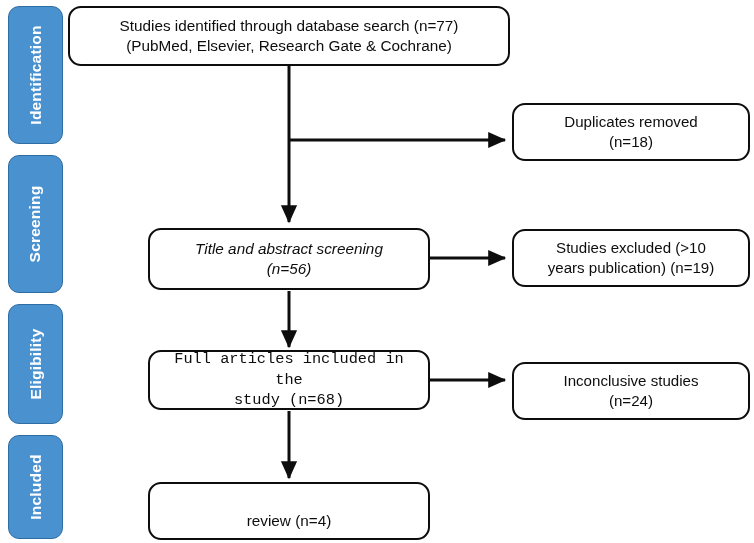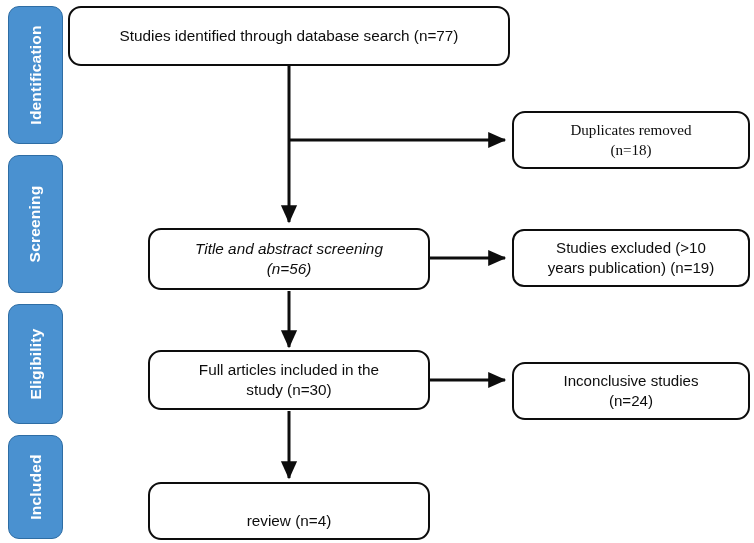--- a/index.html
+++ b/index.html
@@ -101,52 +101,53 @@
     <span class="stage-band-label">Eligibility</span>
   </div>
 
   <div class="stage-band" style="left:8px; top:435px; width:55px; height:104px;">
     <span class="stage-band-label">Included</span>
   </div>
 
   <div class="flow-box" style="left:68px; top:6px; width:442px; height:60px;">
     <span class="flow-box-label">
       <span>Studies identified through database search (n=77)</span><br>
+      <span>(PubMed, Elsevier, Research Gate &amp; Cochrane)</span>
     </span>
   </div>
 
   <div class="flow-box" style="left:148px; top:228px; width:282px; height:62px;font-style:italic;">
     <span class="flow-box-label">
       <span>Title and abstract screening</span><br>
       <span>(n=56)</span>
     </span>
   </div>
 
-  <div class="flow-box" style="left:148px; top:350px; width:282px; height:60px;">
+  <div class="flow-box" style="left:148px; top:350px; width:282px; height:60px;font-family:Liberation Mono, monospace;">
     <span class="flow-box-label">
       <span>Full articles included in the</span><br>
-      <span>study (n=30)</span>
+      <span>study (n=68)</span>
     </span>
   </div>
 
   <div class="flow-box" style="left:148px; top:482px; width:282px; height:58px;">
     <span class="flow-box-label">
       <br>
       <span>review (n=4)</span>
     </span>
   </div>
 
-  <div class="flow-box right-col" style="left:512px; top:111px; width:238px; height:58px;font-family:Liberation Serif, serif;">
+  <div class="flow-box right-col" style="left:512px; top:103px; width:238px; height:58px;">
     <span class="flow-box-label">
       <span>Duplicates removed</span><br>
       <span>(n=18)</span>
     </span>
   </div>
 
-  <div class="flow-box right-col" style="left:512px; top:229px; width:238px; height:58px;border-radius:12px;">
+  <div class="flow-box right-col" style="left:512px; top:229px; width:238px; height:58px;">
     <span class="flow-box-label">
       <span>Studies excluded (&gt;10</span><br>
       <span>years publication) (n=19)</span>
     </span>
   </div>
 
   <div class="flow-box right-col" style="left:512px; top:351px; width:238px; height:58px;margin-top:11px;">
     <span class="flow-box-label">
       <span>Inconclusive studies</span><br>
       <span>(n=24)</span>

